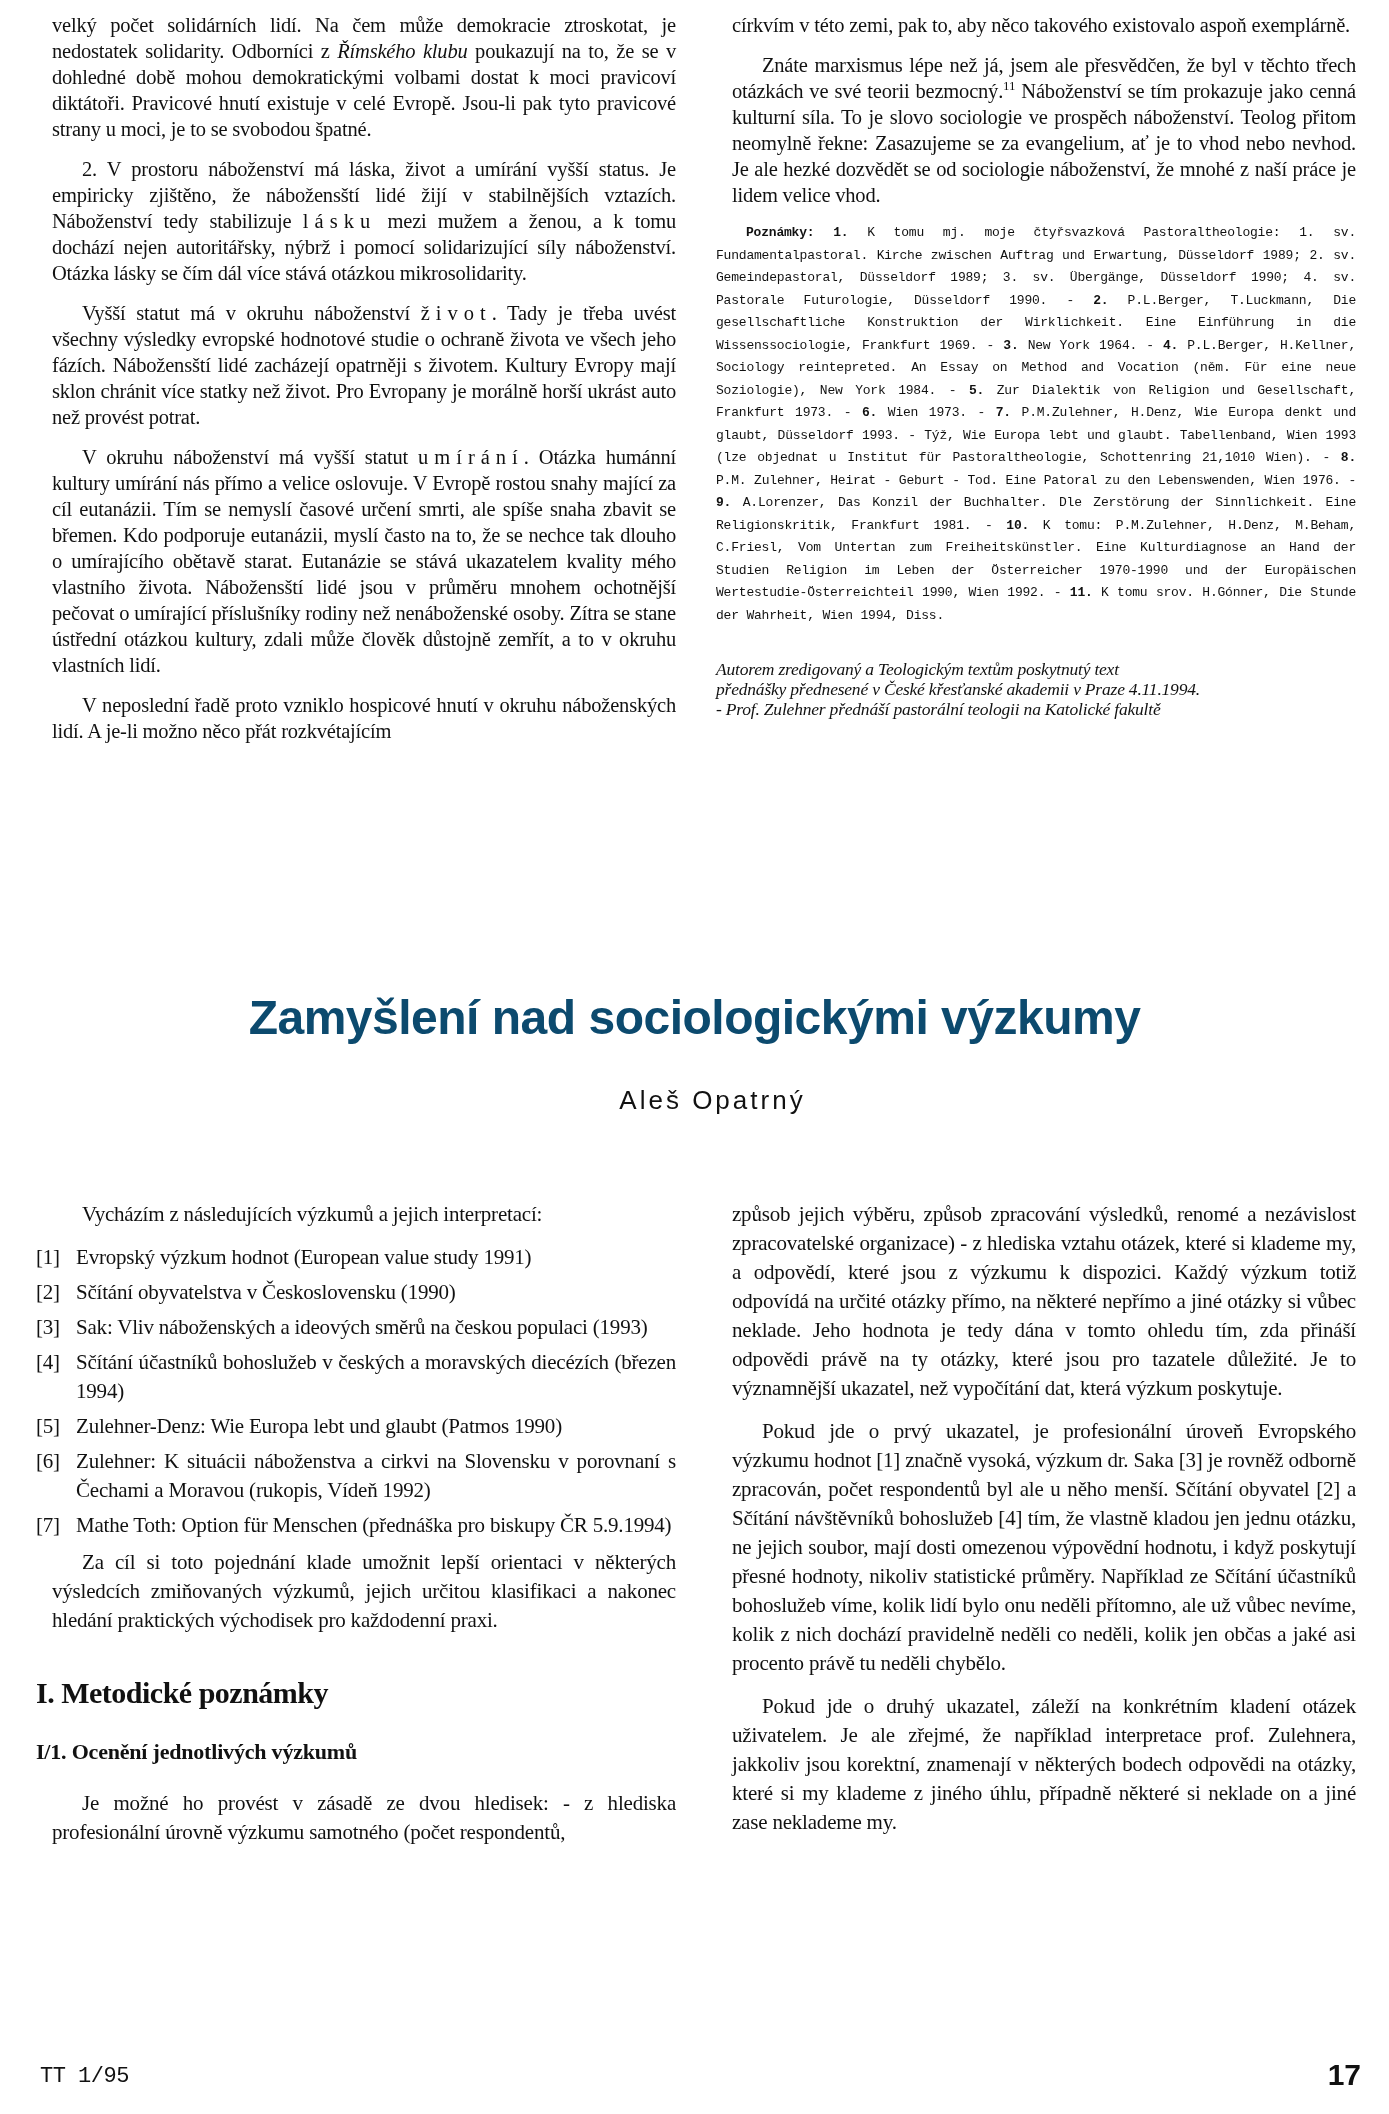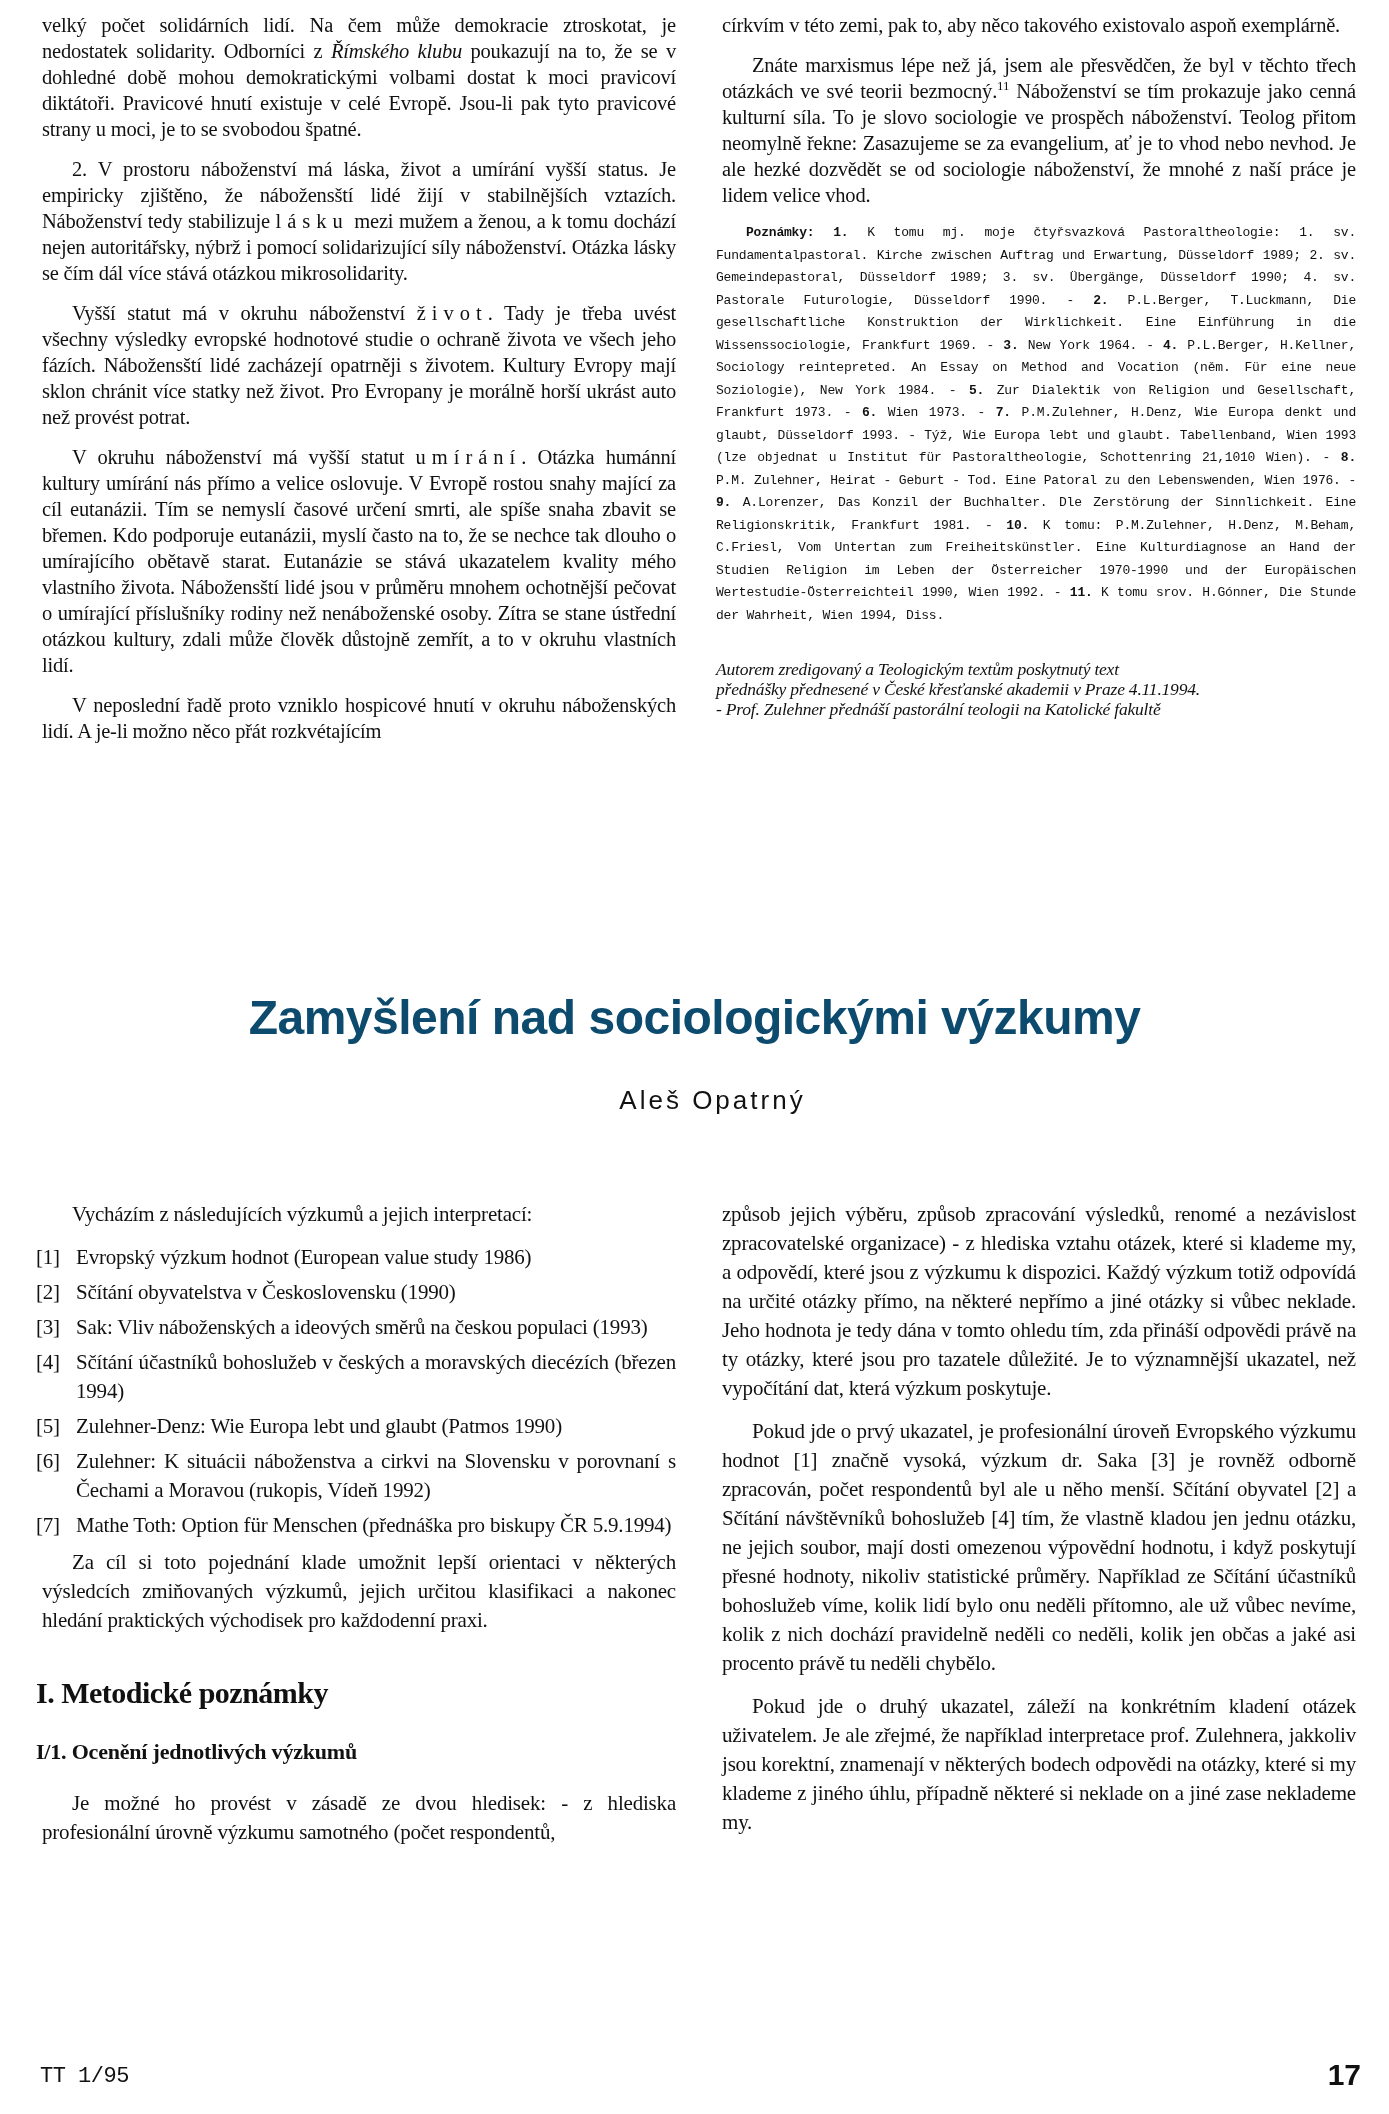--- a/index.html
+++ b/index.html
@@ -4,21 +4,21 @@
 <style>
   html, body { margin: 0; padding: 0; background: #ffffff; }
   body {
     width: 1389px; height: 2114px; position: relative; overflow: hidden;
     color: #111; font-family: "Liberation Serif", "DejaVu Serif", serif;
   }
   .col {
     position: absolute; font-size: 20.5px; line-height: 26px;
     text-align: justify; letter-spacing: -0.2px;
   }
-  .col p { margin: 0 0 14px 6px; text-indent: 30px; }
+  .col p { margin: 0 0 14px 16px; text-indent: 30px; }
   .col p.noindent { text-indent: 0; }
   .spaced { letter-spacing: 6px; }
   .ital { font-style: italic; }
   sup { font-size: 13px; line-height: 0; vertical-align: 8px; }
   #top-left { left: 36px; top: 12px; width: 640px; }
   #top-right { left: 716px; top: 12px; width: 640px; }
   .notes { font-size: 13px; line-height: 22.5px; margin-top: 6px; text-indent: 30px; text-align: justify; font-family: Liberation Mono, monospace; }
   .notes b { font-weight: bold; }
   .credit { font-style: italic; font-size: 17.5px; line-height: 20px; margin-top: 32px; text-align: justify; }
   .credit span { display: block; }
@@ -70,21 +70,21 @@
       <span>- Prof. Zulehner přednáší pastorální teologii na Katolické fakultě</span>
     </div>
 </div>
 
 <h1 id="article-title">Zamyšlení nad sociologickými výzkumy</h1>
 <div id="author">Aleš Opatrný</div>
 
 <div id="bottom-left" class="col">
   <p>Vycházím z následujících výzkumů a jejich interpretací:</p>
   <ul class="reflist" id="reflist">
-      <li><span class="num">[1]</span><span>Evropský výzkum hodnot (European value study 1986)</span></li>
+      <li><span class="num">[1]</span><span>Evropský výzkum hodnot (European value study 1991)</span></li>
       <li><span class="num">[2]</span><span>Sčítání obyvatelstva v Československu (1990)</span></li>
       <li><span class="num">[3]</span><span>Sak: Vliv náboženských a ideových směrů na českou populaci (1993)</span></li>
       <li><span class="num">[4]</span><span>Sčítání účastníků bohoslužeb v českých a moravských diecézích (březen 1994)</span></li>
       <li><span class="num">[5]</span><span>Zulehner-Denz: Wie Europa lebt und glaubt (Patmos 1990)</span></li>
       <li><span class="num">[6]</span><span>Zulehner: K situácii náboženstva a cirkvi na Slovensku v porovnaní s Čechami a Moravou (rukopis, Vídeň 1992)</span></li>
       <li><span class="num">[7]</span><span>Mathe Toth: Option für Menschen (přednáška pro biskupy ČR 5.9.1994)</span></li>
     </ul>
   <p>Za cíl si toto pojednání klade umožnit lepší orientaci v některých výsledcích zmiňovaných výzkumů, jejich určitou klasifikaci a nakonec hledání praktických východisek pro každodenní praxi.</p>
   <h2 class="sec">I. Metodické poznámky</h2>
   <h3 class="sub">I/1. Ocenění jednotlivých výzkumů</h3>

